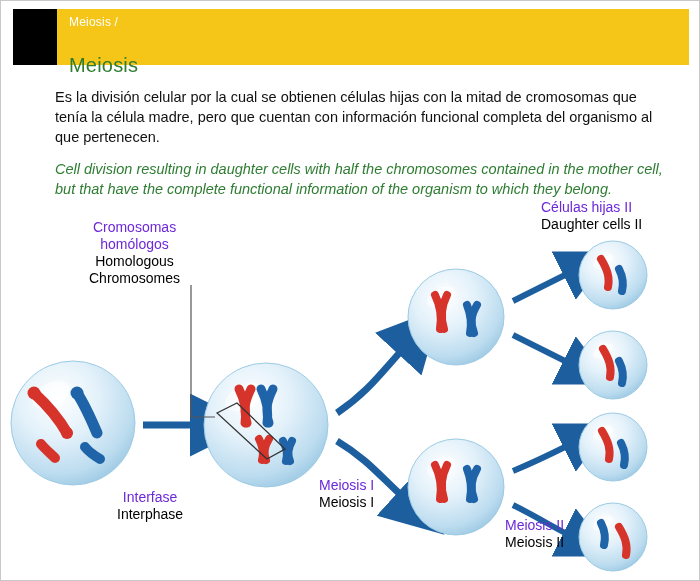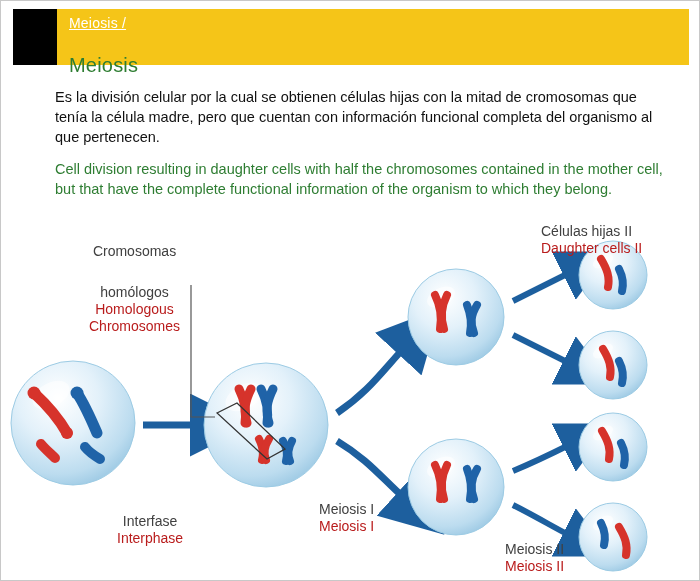--- a/index.html
+++ b/index.html
@@ -21,50 +21,49 @@
     position:absolute;left:12px;top:8px;width:676px;height:56px;
   }
   .banner-black{
     position:absolute;left:0;top:0;width:44px;height:56px;background:#000;
   }
   .banner-yellow{
     position:absolute;left:44px;top:0;width:632px;height:56px;background:#f5c518;
   }
   .banner-title-es{
     position:absolute;left:56px;top:6px;
-    font-size:14px;color:#ffffff;font-weight:normal;
+    font-size:12px;color:#ffffff;font-weight:normal;
     letter-spacing:.2px;
-    text-decoration:underline;
   }
   .banner-title-en{
     position:absolute;left:56px;top:30px;
     font-size:20px;color:#2e7d32;font-weight:normal;
     letter-spacing:.2px;
     margin-top:15px;
   }
   
   .intro{
     position:absolute;left:42px;top:74px;width:640px;
   }
   .intro p{margin:12px;}
   .intro-es{
     font-size:14.5px;color:#111;line-height:20px;
   }
   .intro-en{
-    font-size:14.5px;color:#2e7d32;line-height:20px;margin-top:4px !important;
+    font-size:14.5px;color:#2e7d32;line-height:20px;margin-top:4px !important;font-style:italic;
   }
   
   .diagram{
     position:absolute;left:0;top:196px;width:700px;height:385px;
   }
   svg.layer{position:absolute;left:0;top:0;width:700px;height:385px;}
   
   .lbl{position:absolute;font-size:14px;line-height:17px;white-space:nowrap;}
-  .lbl .es{color:#404040;display:block;margin-top:24px;}
-  .lbl .en{color:#b91c1c;display:block;}
+  .lbl .es{color:#6d28d9;display:block;}
+  .lbl .en{color:#000000;display:block;}
   .lbl.center{text-align:center;}
 </style>
 </head>
 <body>
 
 <div id="page">
 
   <div class="banner">
     <div class="banner-yellow"></div>
     <div class="banner-black"></div>

